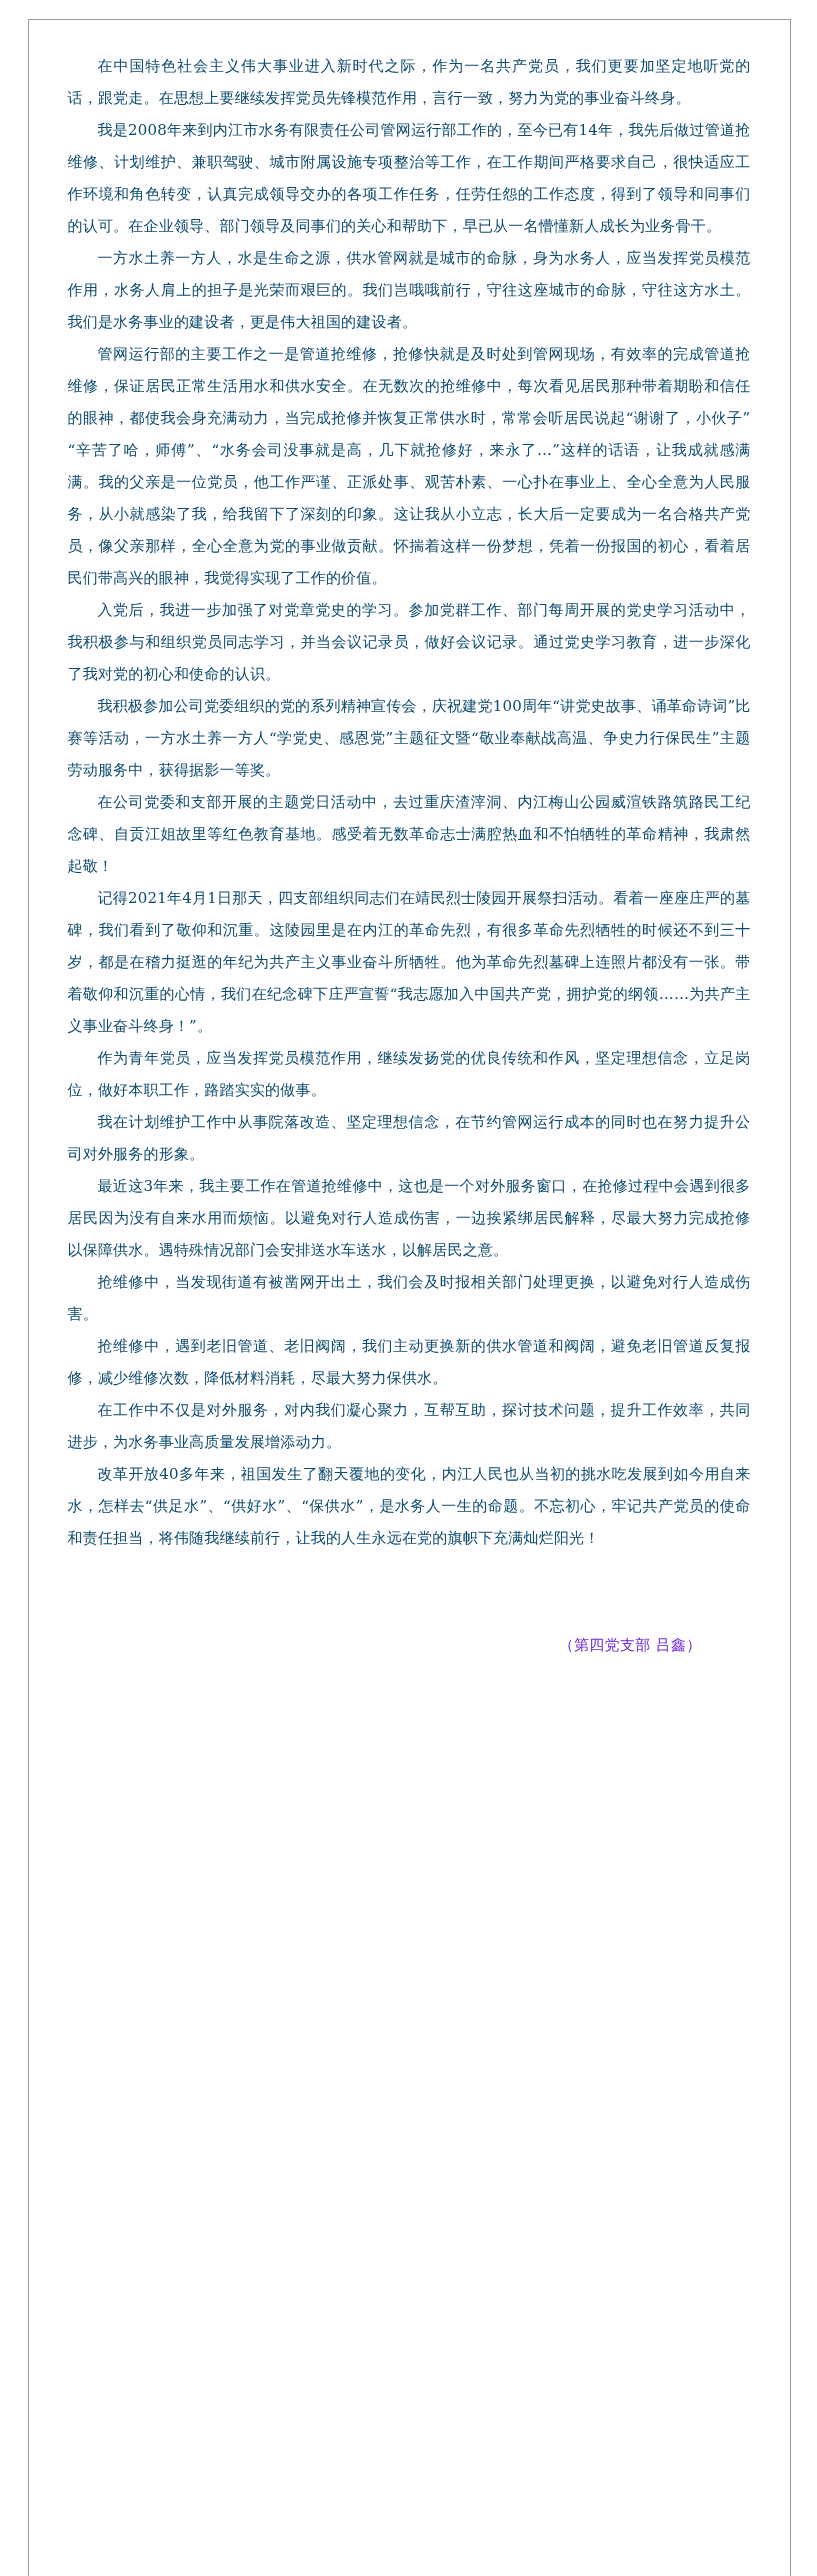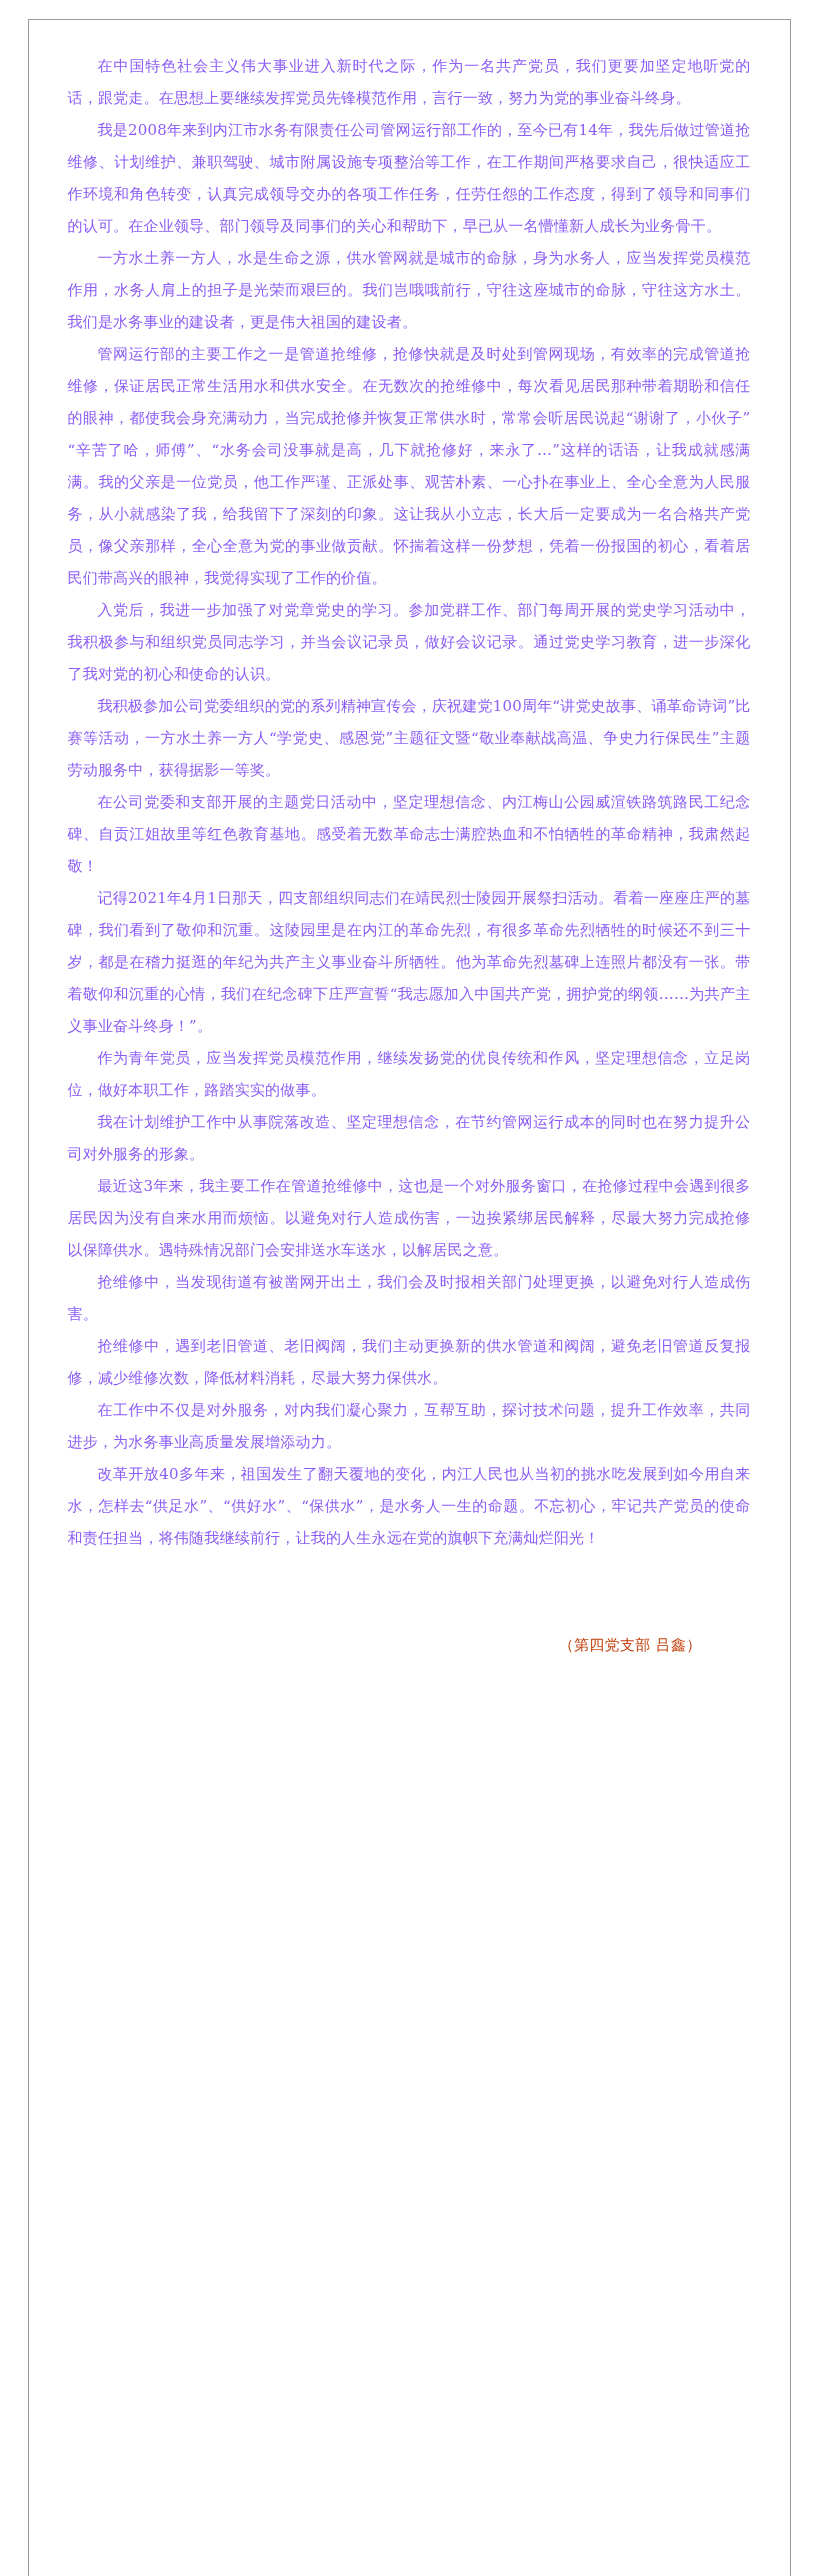--- a/index.html
+++ b/index.html
@@ -25,52 +25,52 @@
     width: 763px;
     min-height: 3287px;
     box-sizing: border-box;
     border: 1px solid #9a9a9a;
     background: #ffffff;
     padding: 30px 39px 20.6px 39px;
   }
   .body-text {
     font-size: 15px;
     line-height: 32px;
-    color: #8b5cf6;
+    color: #0c4a6e;
     text-align: justify;
     text-justify: inter-ideograph;
     letter-spacing: 0.2px;
   }
   .body-text p {
     margin: 0;
     text-indent: 2em;
   }
   .signature {
     margin-top: 77px;
     text-align: right;
     padding-right: 49px;
     font-size: 15px;
     line-height: 28px;
-    color: #c2410c;
+    color: #6d28d9;
     letter-spacing: 0.3px;
   }
 </style>
 </head>
 <body>
 
 <div class="page">
   <div class="doc-frame">
     <div class="body-text">
       <p>在中国特色社会主义伟大事业进入新时代之际，作为一名共产党员，我们更要加坚定地听党的话，跟党走。在思想上要继续发挥党员先锋模范作用，言行一致，努力为党的事业奋斗终身。</p>
       <p>我是2008年来到内江市水务有限责任公司管网运行部工作的，至今已有14年，我先后做过管道抢维修、计划维护、兼职驾驶、城市附属设施专项整治等工作，在工作期间严格要求自己，很快适应工作环境和角色转变，认真完成领导交办的各项工作任务，任劳任怨的工作态度，得到了领导和同事们的认可。在企业领导、部门领导及同事们的关心和帮助下，早已从一名懵懂新人成长为业务骨干。</p>
       <p>一方水土养一方人，水是生命之源，供水管网就是城市的命脉，身为水务人，应当发挥党员模范作用，水务人肩上的担子是光荣而艰巨的。我们岂哦哦前行，守往这座城市的命脉，守往这方水土。我们是水务事业的建设者，更是伟大祖国的建设者。</p>
       <p>管网运行部的主要工作之一是管道抢维修，抢修快就是及时处到管网现场，有效率的完成管道抢维修，保证居民正常生活用水和供水安全。在无数次的抢维修中，每次看见居民那种带着期盼和信任的眼神，都使我会身充满动力，当完成抢修并恢复正常供水时，常常会听居民说起“谢谢了，小伙子”“辛苦了哈，师傅”、“水务会司没事就是高，几下就抢修好，来永了…”这样的话语，让我成就感满满。我的父亲是一位党员，他工作严谨、正派处事、观苦朴素、一心扑在事业上、全心全意为人民服务，从小就感染了我，给我留下了深刻的印象。这让我从小立志，长大后一定要成为一名合格共产党员，像父亲那样，全心全意为党的事业做贡献。怀揣着这样一份梦想，凭着一份报国的初心，看着居民们带高兴的眼神，我觉得实现了工作的价值。</p>
       <p>入党后，我进一步加强了对党章党史的学习。参加党群工作、部门每周开展的党史学习活动中，我积极参与和组织党员同志学习，并当会议记录员，做好会议记录。通过党史学习教育，进一步深化了我对党的初心和使命的认识。</p>
       <p>我积极参加公司党委组织的党的系列精神宣传会，庆祝建党100周年“讲党史故事、诵革命诗词”比赛等活动，一方水土养一方人“学党史、感恩党”主题征文暨“敬业奉献战高温、争史力行保民生”主题劳动服务中，获得据影一等奖。</p>
-      <p>在公司党委和支部开展的主题党日活动中，坚定理想信念、内江梅山公园威渲铁路筑路民工纪念碑、自贡江姐故里等红色教育基地。感受着无数革命志士满腔热血和不怕牺牲的革命精神，我肃然起敬！</p>
+      <p>在公司党委和支部开展的主题党日活动中，去过重庆渣滓洞、内江梅山公园威渲铁路筑路民工纪念碑、自贡江姐故里等红色教育基地。感受着无数革命志士满腔热血和不怕牺牲的革命精神，我肃然起敬！</p>
       <p>记得2021年4月1日那天，四支部组织同志们在靖民烈士陵园开展祭扫活动。看着一座座庄严的墓碑，我们看到了敬仰和沉重。这陵园里是在内江的革命先烈，有很多革命先烈牺牲的时候还不到三十岁，都是在稽力挺逛的年纪为共产主义事业奋斗所牺牲。他为革命先烈墓碑上连照片都没有一张。带着敬仰和沉重的心情，我们在纪念碑下庄严宣誓“我志愿加入中国共产党，拥护党的纲领……为共产主义事业奋斗终身！”。</p>
       <p>作为青年党员，应当发挥党员模范作用，继续发扬党的优良传统和作风，坚定理想信念，立足岗位，做好本职工作，路踏实实的做事。</p>
       <p>我在计划维护工作中从事院落改造、坚定理想信念，在节约管网运行成本的同时也在努力提升公司对外服务的形象。</p>
       <p>最近这3年来，我主要工作在管道抢维修中，这也是一个对外服务窗口，在抢修过程中会遇到很多居民因为没有自来水用而烦恼。以避免对行人造成伤害，一边挨紧绑居民解释，尽最大努力完成抢修以保障供水。遇特殊情况部门会安排送水车送水，以解居民之意。</p>
       <p>抢维修中，当发现街道有被凿网开出土，我们会及时报相关部门处理更换，以避免对行人造成伤害。</p>
       <p>抢维修中，遇到老旧管道、老旧阀阔，我们主动更换新的供水管道和阀阔，避免老旧管道反复报修，减少维修次数，降低材料消耗，尽最大努力保供水。</p>
       <p>在工作中不仅是对外服务，对内我们凝心聚力，互帮互助，探讨技术问题，提升工作效率，共同进步，为水务事业高质量发展增添动力。</p>
       <p>改革开放40多年来，祖国发生了翻天覆地的变化，内江人民也从当初的挑水吃发展到如今用自来水，怎样去“供足水”、“供好水”、“保供水”，是水务人一生的命题。不忘初心，牢记共产党员的使命和责任担当，将伟随我继续前行，让我的人生永远在党的旗帜下充满灿烂阳光！</p>
     </div>
     <div class="signature">（第四党支部 吕鑫）</div>

